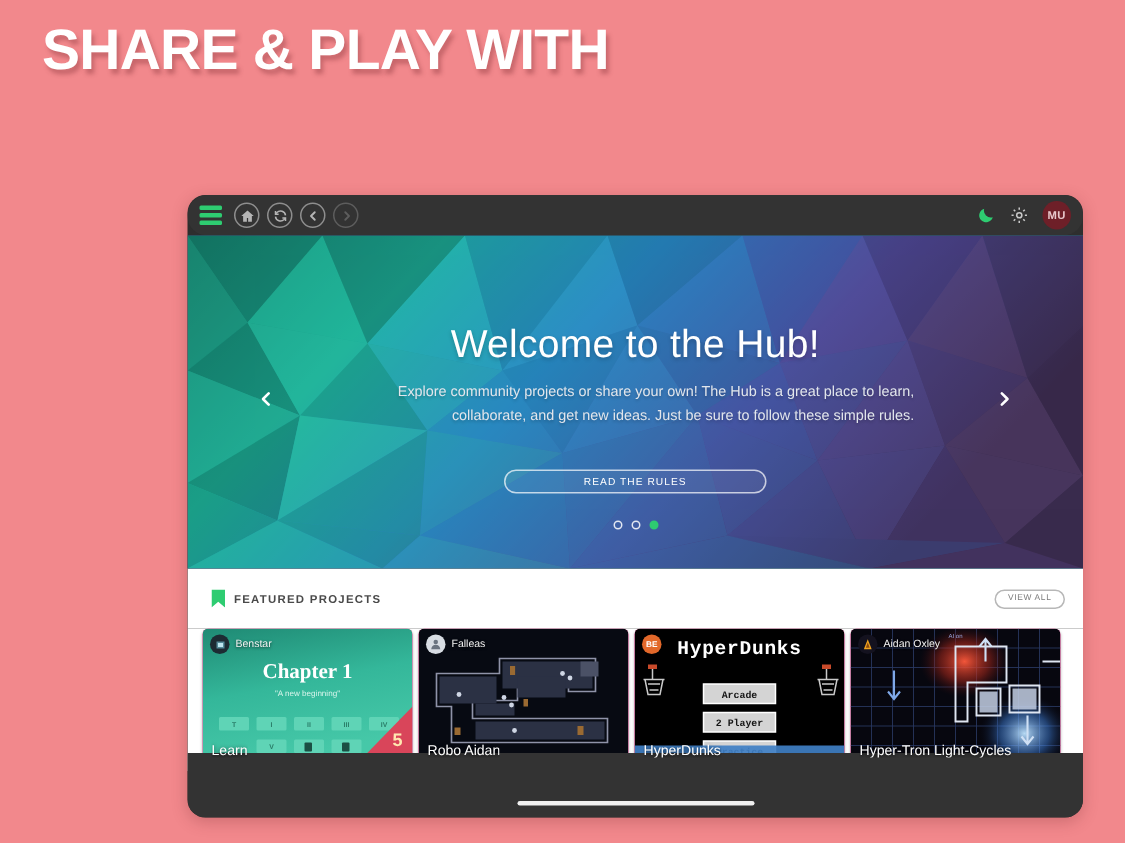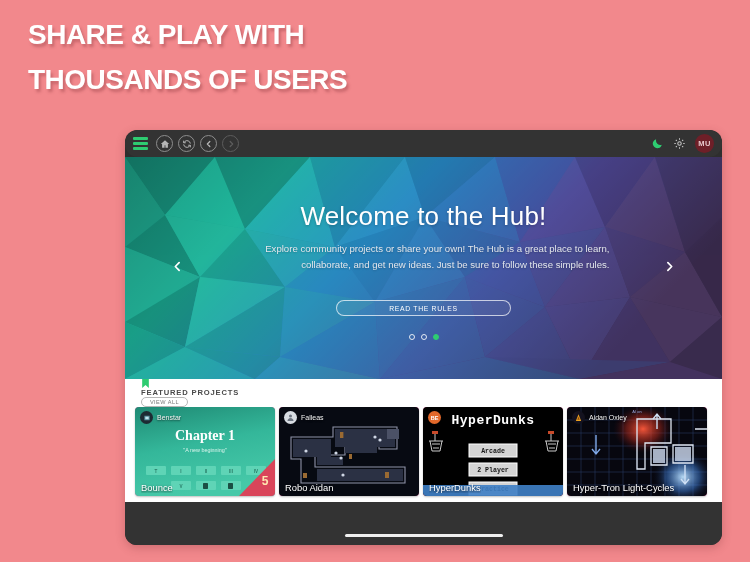--- a/index.html
+++ b/index.html
@@ -13,21 +13,21 @@
 
   
   #promo-headline {
     position:absolute;
     left:28px; top:12px;
     width:690px;
   }
   #promo-headline .line {
     font-family:"Liberation Sans", sans-serif;
     font-weight:bold;
-    font-size:28px;
+    font-size:38px;
     line-height:45px;
     letter-spacing:-0.5px;
     color:#ffffff;
     text-shadow:2px 3px 3px rgba(120,40,45,0.35);
     white-space:nowrap;
   }
 
   
   #device-frame {
     position:absolute;
@@ -80,21 +80,21 @@
     position:relative;
     height:222px;
     overflow:hidden;
     background:#2c6f8e;
   }
   #hero-poly { position:absolute; inset:0; width:100%; height:100%; display:block; }
   #hero-content {
     position:absolute; inset:0;
     display:flex; flex-direction:column;
     align-items:center;
-    padding-top:44px;
+    padding-top:57px;
     z-index:3;
   }
   #hero-title {
     font-size:26px;
     font-weight:normal;
     color:#ffffff;
     letter-spacing:0.2px;
     text-shadow:0 1px 3px rgba(0,0,0,0.22);
   }
   #hero-desc {
@@ -139,26 +139,25 @@
     line-height:1;
     cursor:pointer;
     text-shadow:0 1px 3px rgba(0,0,0,0.3);
     padding:6px;
   }
   #hero-prev { left:40px; }
   #hero-next { right:40px; }
 
   
   #featured-bar {
-    height:28px;
+    height:40px;
     background:#ffffff;
     display:flex;
-    align-items:flex-start;
+    align-items:center;
     padding:0 12px 0 16px;
-    flex-direction:column;
   }
   #bookmark-icon { width:9px; height:12px; margin-right:6px; position:relative; display:block; }
   #featured-label {
     font-size:7.6px;
     font-weight:bold;
     letter-spacing:0.85px;
     color:#4a4a4a;
     flex:1;
   }
   #view-all-button {
@@ -253,21 +252,20 @@
     background:#f0f0f0;
     border-radius:2px;
     cursor:pointer;
   }
 </style>
 </head>
 <body>
 
 <div id="promo-headline">
   <div class="line">SHARE &amp; PLAY WITH</div>
-  <div class="line">THOUSANDS OF USERS</div>
 </div>
 
 <div id="device-frame">
 
   <div id="app-toolbar">
     <div class="hamburger">
       <span></span>
         <span></span>
         <span></span>
     </div>
@@ -458,21 +456,21 @@
       </svg>
       <div class="card-author">
         <div class="author-avatar" style="background:#1d2b33">
           <svg width="8" height="8" viewBox="0 0 24 24" fill="#6fb7c8" aria-hidden="true">
               <path d="M4 5h16v14H4z" opacity="0.7"></path>
               <path d="M7 8h10v8H7z" fill="#bfe6ef"></path>
             </svg>
         </div>
         <div class="author-name">Benstar</div>
       </div>
-      <div class="card-title">Bounce</div>
+      <div class="card-title">Learn</div>
     </div>
 
     <div class="project-card">
       <svg class="card-canvas" viewBox="0 0 140 89" preserveAspectRatio="none" aria-hidden="true">
         <rect width="140" height="89" fill="#070a12"></rect>
         <g fill="none" stroke="#8f93a8" stroke-width="1.1">
           <path d="M12 30 H54 V20 H118 V42 H100 V30 H66 V48 H36 V60 H126 V76 H22 V52 H12 Z"></path>
         </g>
         <g fill="#2b3144">
           <rect x="14" y="32" width="38" height="18"></rect>

